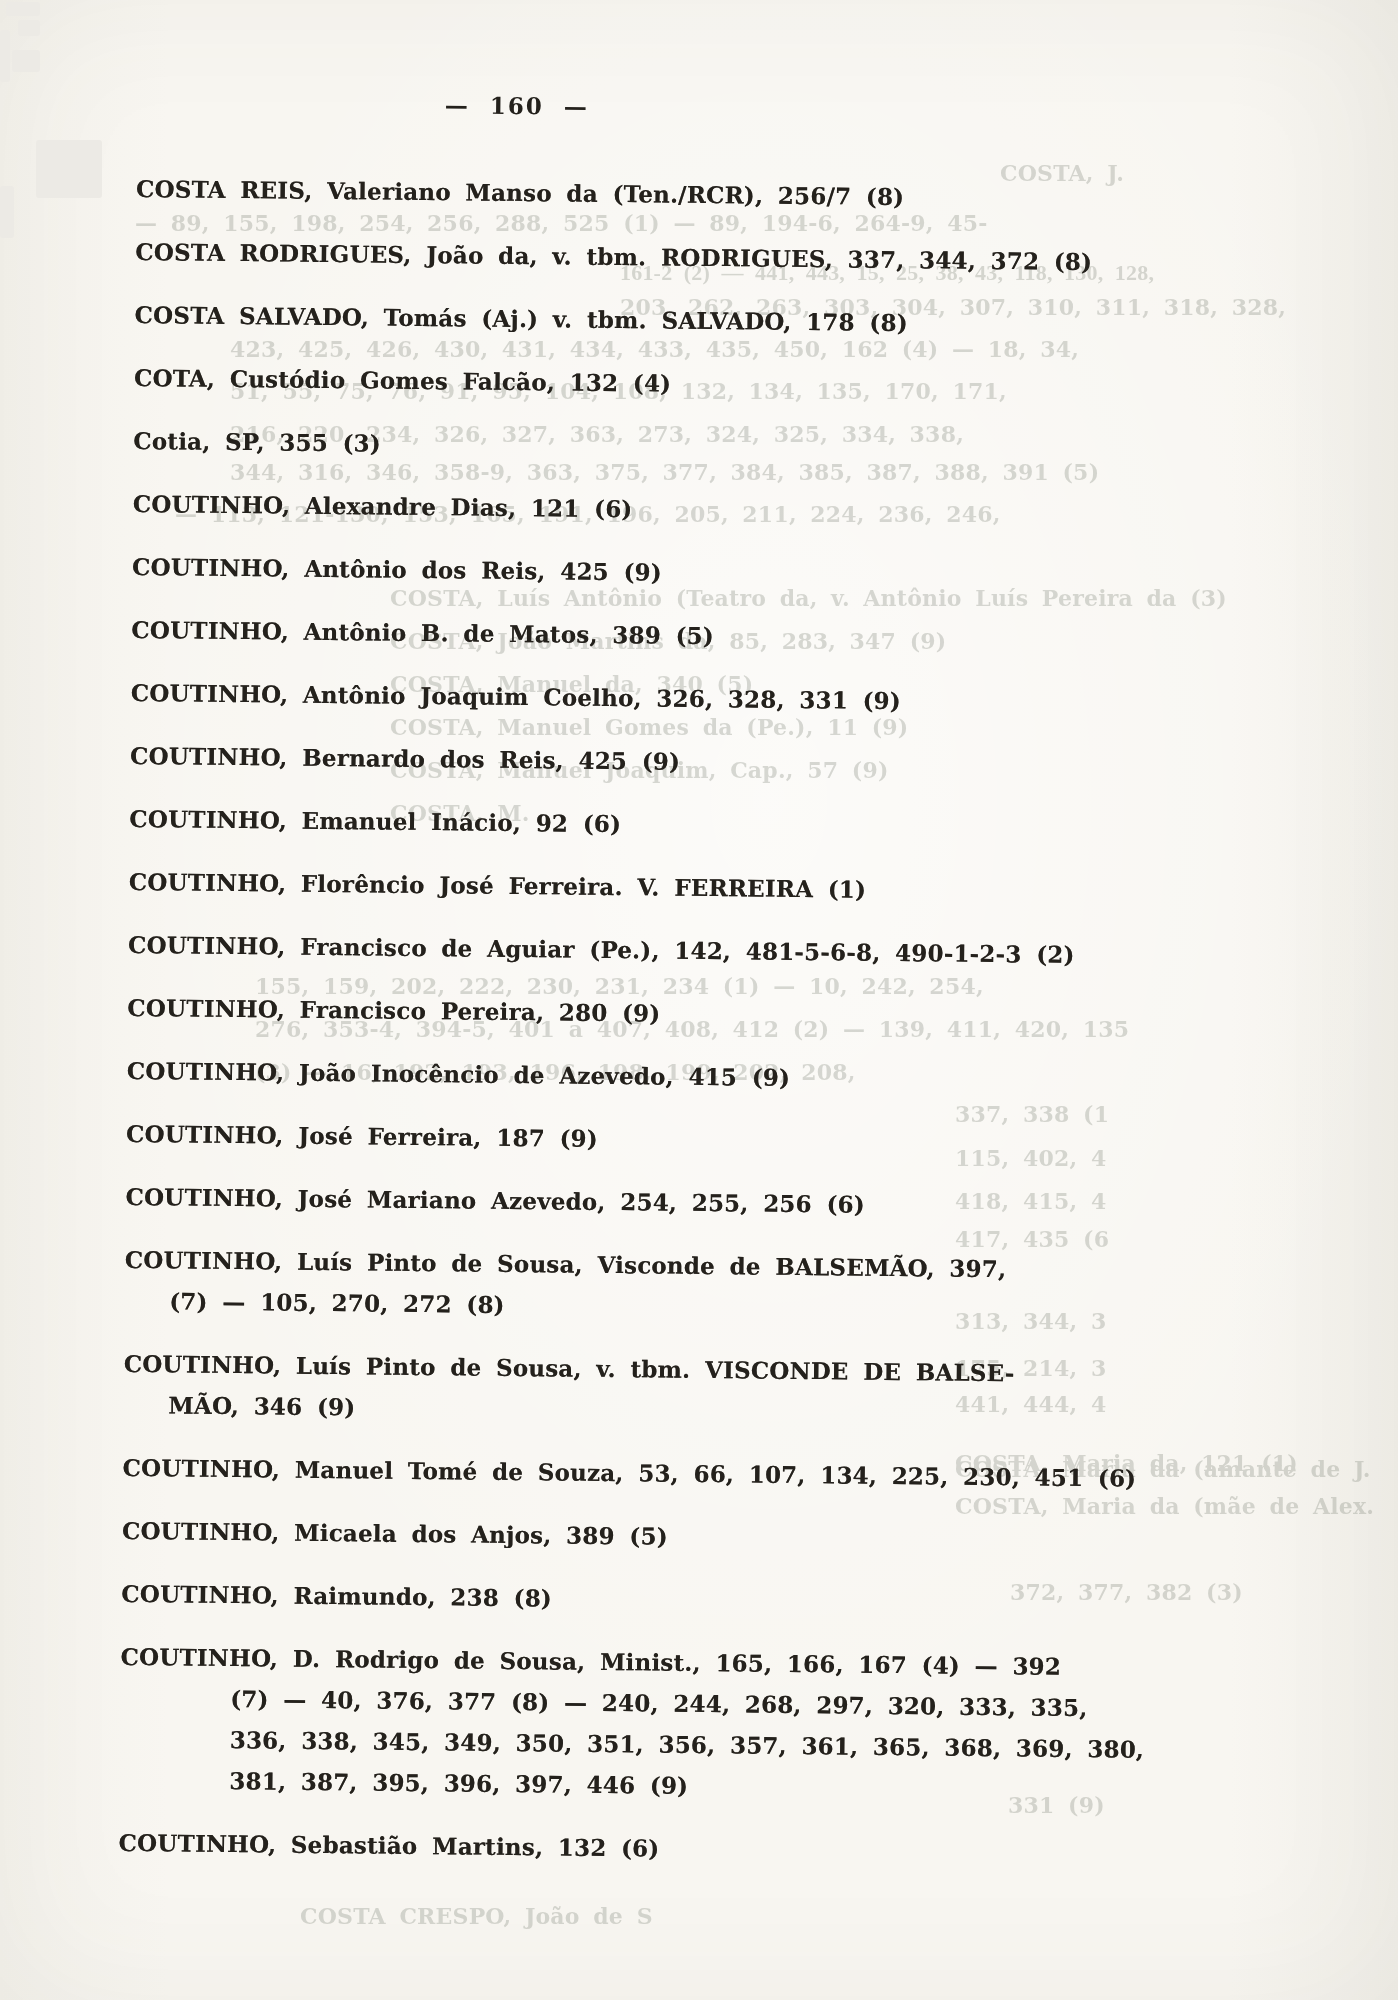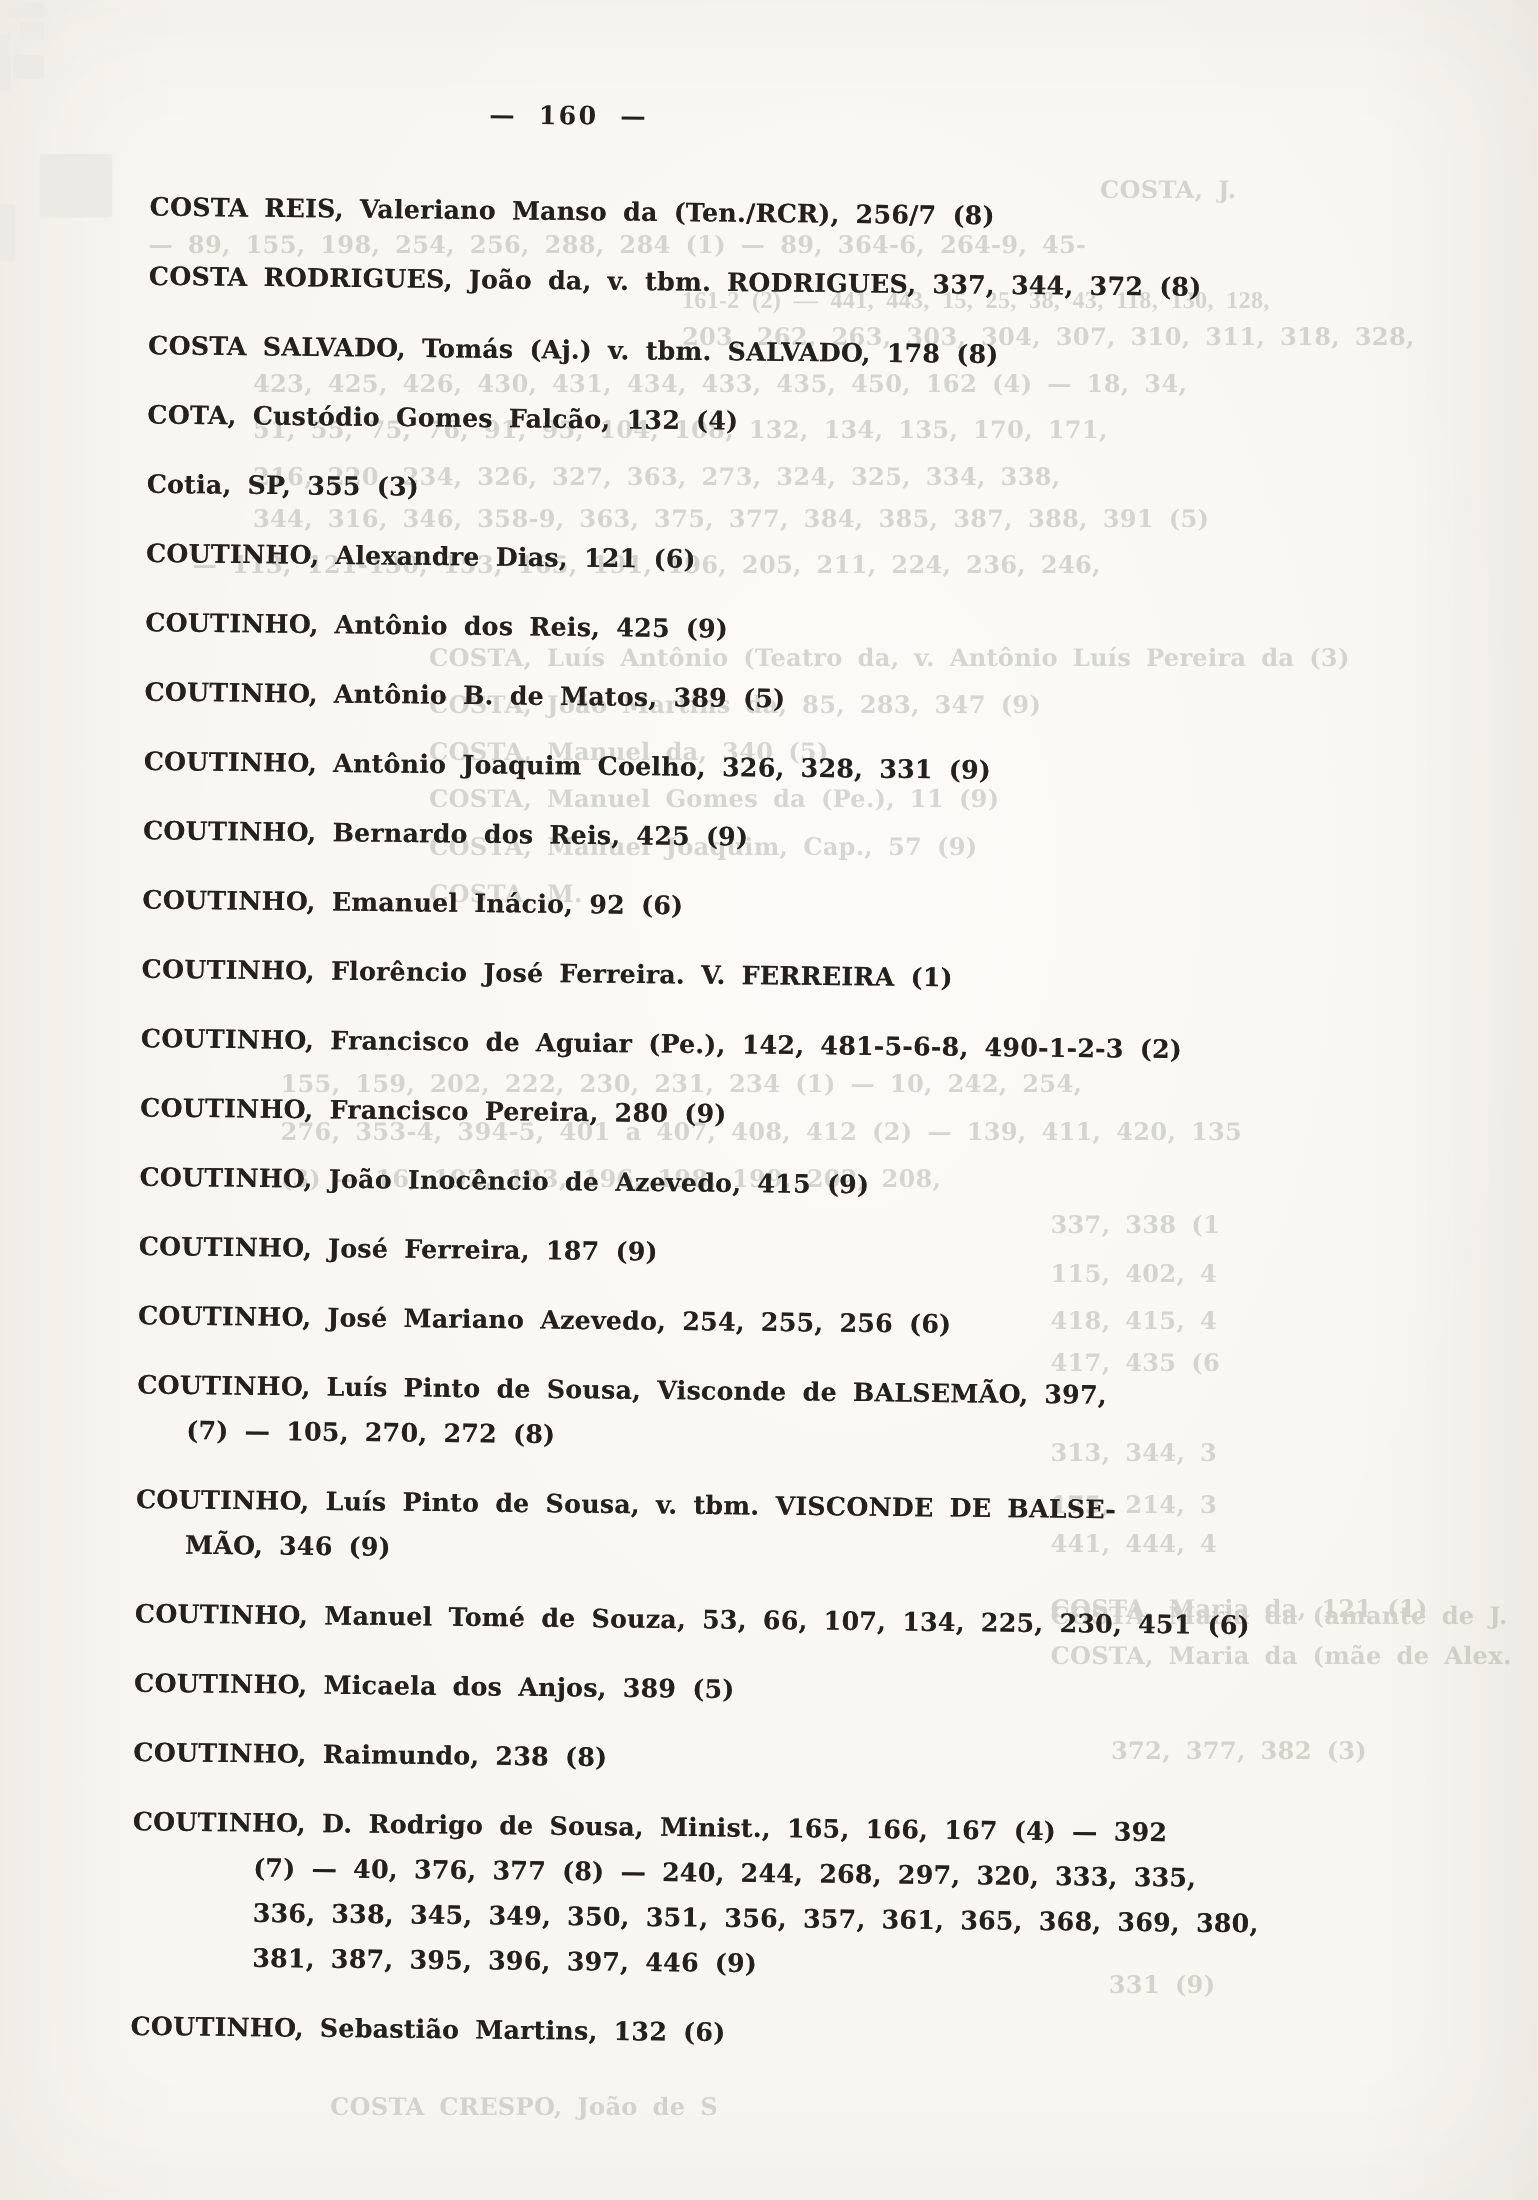--- a/index.html
+++ b/index.html
@@ -75,21 +75,21 @@
     border-radius: 3px;
   }
 </style>
 </head>
 <body>
 
 <div class="paper">
 
   <div class="ghost-layer">
       <div class="ghost-line" style="top: 160px; left: 1000px;">COSTA, J.</div>
-      <div class="ghost-line" style="top: 210px; left: 135px;">— 89, 155, 198, 254, 256, 288, 284 (1) — 89, 364-6, 264-9, 45-</div>
+      <div class="ghost-line" style="top: 210px; left: 135px;">— 89, 155, 198, 254, 256, 288, 525 (1) — 89, 194-6, 264-9, 45-</div>
       <div class="ghost-line" style="top: 260px; left: 620px; font-family: Liberation Serif, serif;">161-2 (2) — 441, 443, 15, 25, 38, 43, 118, 130, 128,</div>
       <div class="ghost-line" style="top: 294px; left: 620px;">203, 262, 263, 303, 304, 307, 310, 311, 318, 328,</div>
       <div class="ghost-line" style="top: 336px; left: 230px;">423, 425, 426, 430, 431, 434, 433, 435, 450, 162 (4) — 18, 34,</div>
       <div class="ghost-line" style="top: 378px; left: 230px;">51, 55, 75, 76, 91, 95, 104, 108, 132, 134, 135, 170, 171,</div>
       <div class="ghost-line" style="top: 421px; left: 230px;">216, 220, 234, 326, 327, 363, 273, 324, 325, 334, 338,</div>
       <div class="ghost-line" style="top: 459px; left: 230px;">344, 316, 346, 358-9, 363, 375, 377, 384, 385, 387, 388, 391 (5)</div>
       <div class="ghost-line" style="top: 501px; left: 175px;">— 113, 121-130, 153, 165, 191, 196, 205, 211, 224, 236, 246,</div>
       <div class="ghost-line" style="top: 585px; left: 390px;">COSTA, Luís Antônio (Teatro da, v. Antônio Luís Pereira da (3)</div>
       <div class="ghost-line" style="top: 628px; left: 390px;">COSTA, João Martins da, 85, 283, 347 (9)</div>
       <div class="ghost-line" style="top: 671px; left: 390px;">COSTA, Manuel da, 340 (5)</div>

